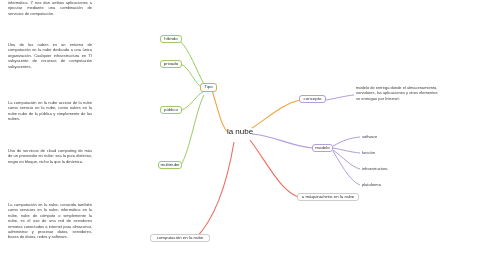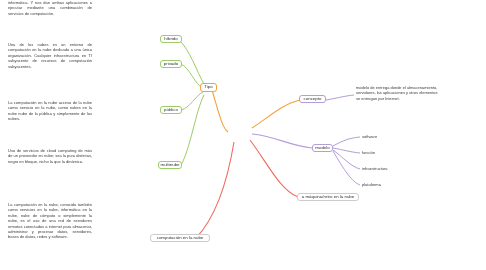--- a/index.html
+++ b/index.html
@@ -79,20 +79,23 @@
     <path d="M333,146 C344,140 350,138 360,137" stroke="#b39ddb" stroke-width="1" fill="none"></path>
     <path d="M333,148 C344,150 350,152 360,153" stroke="#b39ddb" stroke-width="1" fill="none"></path>
     <path d="M333,150 C344,158 350,166 360,169" stroke="#b39ddb" stroke-width="1" fill="none"></path>
     <path d="M333,151 C344,170 352,182 360,185" stroke="#b39ddb" stroke-width="1" fill="none"></path>
 
     <path d="M250,140 C268,164 280,190 298,197" stroke="#ef6b5e" stroke-width="1.1" fill="none"></path>
 
     <path d="M234,142 C228,178 218,215 196,238" stroke="#ef6b5e" stroke-width="1.1" fill="none"></path>
   </svg>
 
+  <div class="node node-central" style="left:214px;top:124px;width:52px;height:16px;">
+    <span>la nube</span>
+  </div>
 
   <div class="node pill orange" style="left:200px;top:83px;width:17px;height:9px;">
     <span>Tipo</span>
   </div>
 
   <div class="node pill green" style="left:160px;top:35px;width:22px;height:8px;">
     <span>híbrido</span>
   </div>
   <div class="node pill green" style="left:160px;top:60px;width:22px;height:8px;">
     <span>privado</span>

